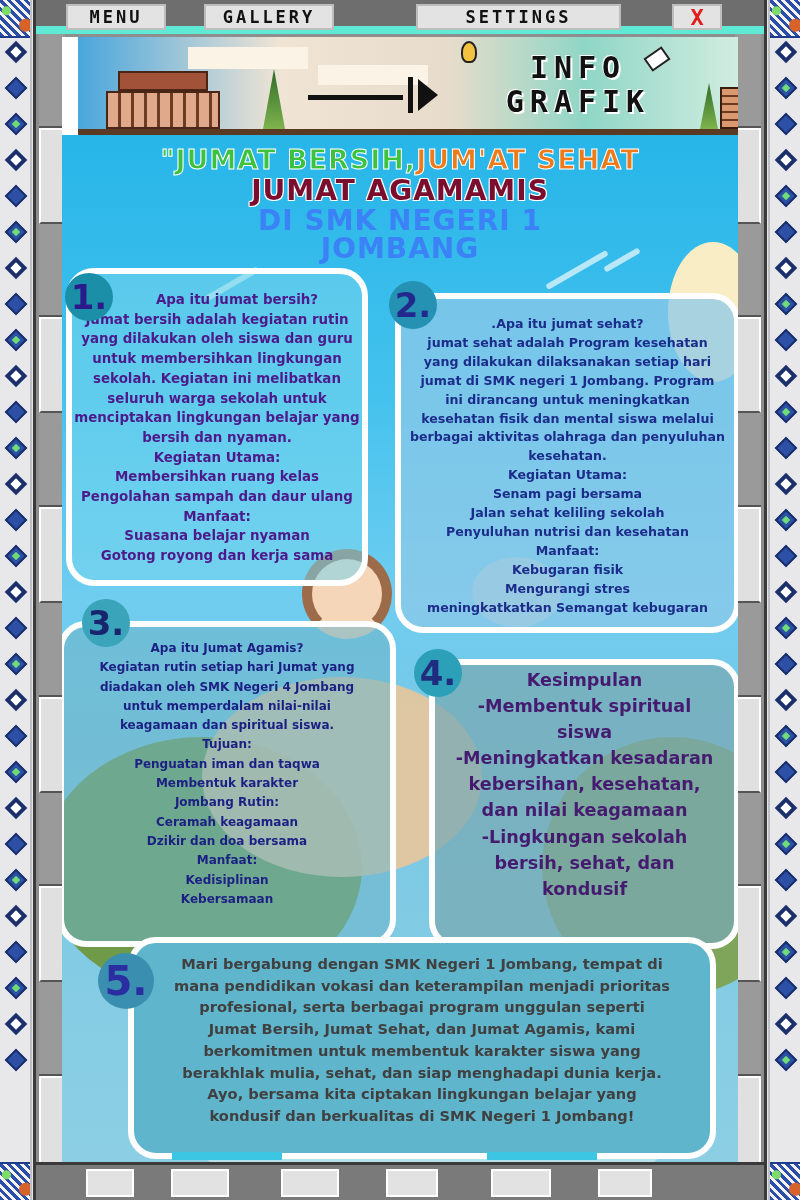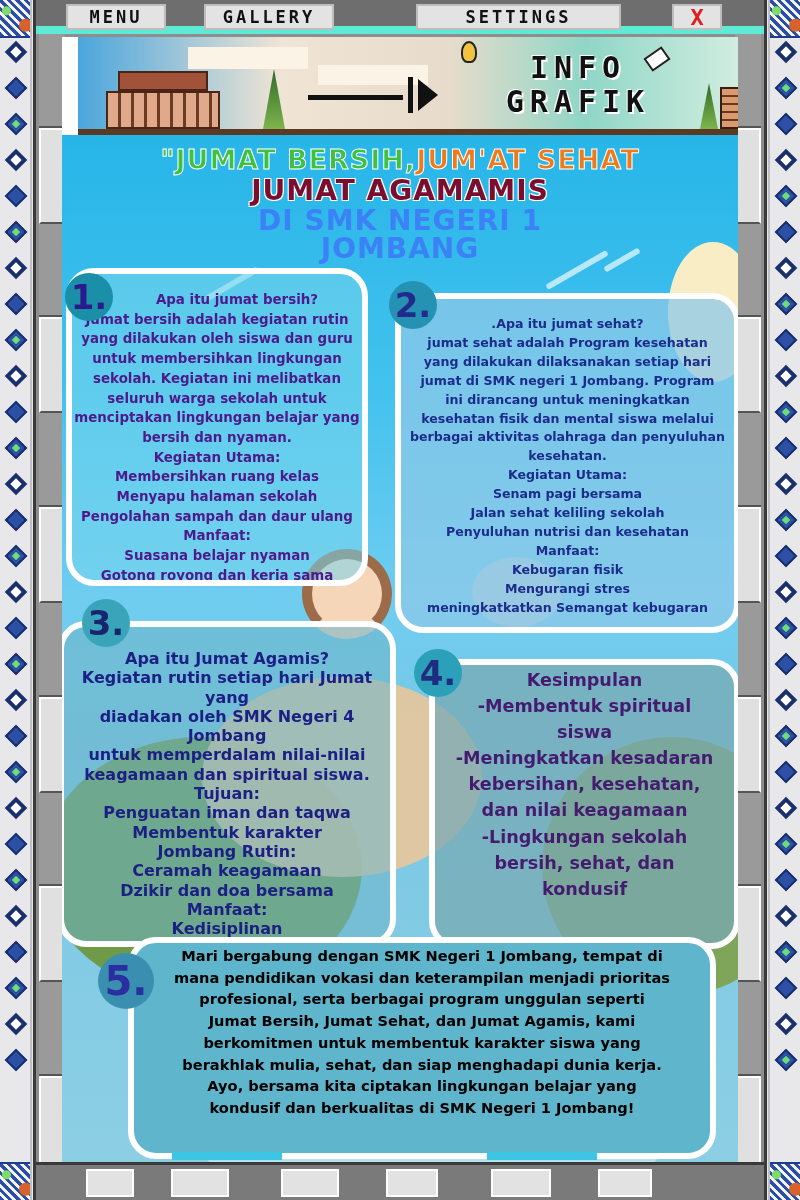--- a/index.html
+++ b/index.html
@@ -82,23 +82,23 @@
   .hill { position: absolute; border-radius: 50%; }
   .kid { position: absolute; border-radius: 50%; }
 
   
   .card { position: absolute; border: 6px solid #fff; border-radius: 28px; text-align: center; font-weight: bold; overflow: hidden; }
   .card .line { display: block; }
   .num { position: absolute; width: 48px; height: 48px; border-radius: 50%; background: #2aa0b8; color: #1e2c8a; font-weight: bold; font-size: 34px; line-height: 48px; text-align: center; }
 
   .c1 { left: 4px; top: 231px; width: 302px; height: 318px; background: rgba(120, 214, 236, 0.55); color: #4d1a8c; font-size: 13.4px; line-height: 19.7px; padding-top: 16px; }
   .c2 { left: 333px; top: 256px; width: 345px; height: 340px; background: rgba(140, 200, 232, 0.75); color: #1c2c8a; font-size: 12.6px; line-height: 18.9px; padding-top: 16px; }
-  .c3 { left: -4px; top: 584px; width: 338px; height: 326px; background: rgba(110, 180, 200, 0.55); color: #1c1f83; font-size: 16px; line-height: 19.3px; padding-top: 22px; }
+  .c3 { left: -4px; top: 584px; width: 338px; height: 326px; background: rgba(110, 180, 200, 0.55); color: #1c1f83; font-size: 12px; line-height: 19.3px; padding-top: 12px; }
   .c4 { left: 367px; top: 622px; width: 311px; height: 290px; background: rgba(120, 170, 180, 0.75); color: #451b70; font-size: 17.6px; line-height: 26.1px; padding-top: 2px; }
-  .c5 { left: 66px; top: 900px; width: 588px; height: 222px; background: #5fb5cc; color: #000000; font-size: 14.6px; line-height: 21.7px; padding-top: 2px; }
+  .c5 { left: 66px; top: 900px; width: 588px; height: 222px; background: #5fb5cc; color: #404040; font-size: 14.6px; line-height: 21.7px; padding-top: 10px; }
 
   .n1 { left: 3px; top: 236px; background: #1b8ea8; color: #2a1a8c; }
   .n2 { left: 327px; top: 244px; background: #2591b3; color: #23298c; }
   .n3 { left: 20px; top: 562px; background: #3aa4ba; color: #19246e; }
   .n4 { left: 352px; top: 612px; background: #2ca0b8; color: #202c80; }
   .n5 { left: 36px; top: 916px; background: #3a8fb0; color: #2a2ea0; width: 56px; height: 56px; line-height: 56px; font-size: 40px; }
 </style>
 </head>
 <body>
 
@@ -272,21 +272,20 @@
     <span class="line" style="padding-left:40px;">Apa itu jumat bersih?</span>
     <span class="line">Jumat bersih adalah kegiatan rutin</span>
     <span class="line">yang dilakukan oleh siswa dan guru</span>
     <span class="line">untuk membersihkan lingkungan</span>
     <span class="line">sekolah. Kegiatan ini melibatkan</span>
     <span class="line">seluruh warga sekolah untuk</span>
     <span class="line">menciptakan lingkungan belajar yang</span>
     <span class="line">bersih dan nyaman.</span>
     <span class="line">Kegiatan Utama:</span>
     <span class="line">Membersihkan ruang kelas</span>
-    <span class="line">Menyapu halaman sekolah</span>
     <span class="line">Pengolahan sampah dan daur ulang</span>
     <span class="line">Manfaat:</span>
     <span class="line">Suasana belajar nyaman</span>
     <span class="line">Gotong royong dan kerja sama</span>
   </div>
   <div class="num n1">1.</div>
 
   <div class="card c2">
     <span class="line">.Apa itu jumat sehat?</span>
     <span class="line">jumat sehat adalah Program kesehatan</span>

